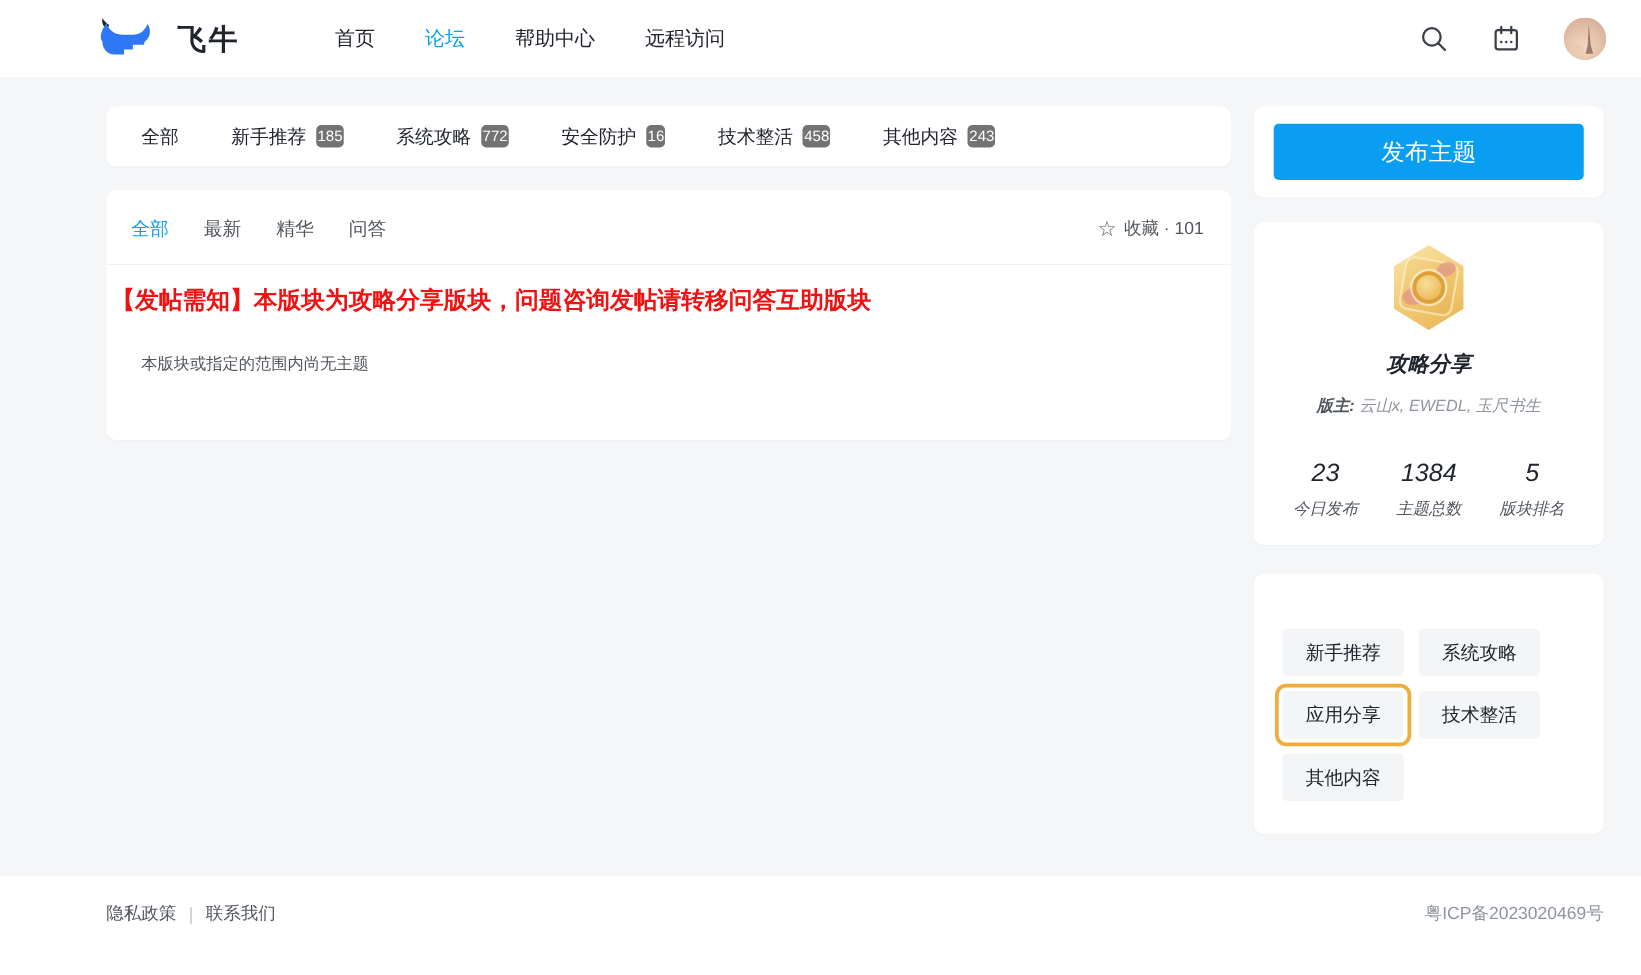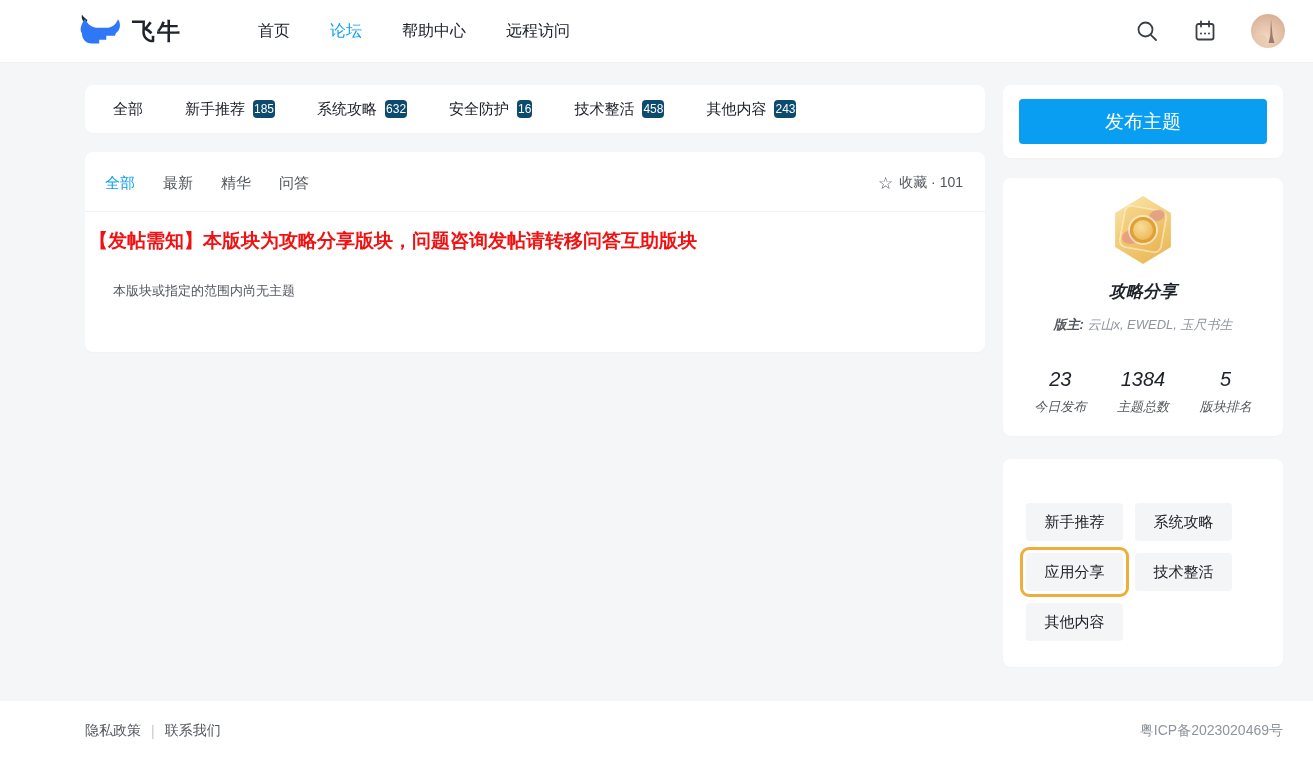--- a/index.html
+++ b/index.html
@@ -9,41 +9,41 @@
     background:#f5f6f7; color:#1f2329;
     display:flex; flex-direction:column;
   }
   a { text-decoration:none; color:inherit; cursor:pointer; }
 
   
   .topbar {
     height:63px; background:#fff; border-bottom:1px solid #f0f1f2;
     display:flex; align-items:center; padding:0 28px 0 78px; flex-shrink:0;
   }
-  .logo { display:flex; align-items:center; gap:10px; }
+  .logo { display:flex; align-items:center; gap:20px; }
   .logo-text { font-size:23px; font-weight:bold; color:#20242c; letter-spacing:2px; }
   .topnav { display:flex; align-items:center; margin-left:76px; gap:40px; }
   .nav-item { font-size:16px; color:#20242c; }
   .nav-item.active { color:#0a9ef2; }
   .header-right { margin-left:auto; display:flex; align-items:center; gap:34px; }
   .icon-btn { width:24px; height:24px; display:block; cursor:pointer; }
   .avatar { width:34px; height:34px; border-radius:50%; overflow:hidden; cursor:pointer; }
 
   
   .main { flex:1; padding-top:22px; }
   .container { width:1198px; margin-left:85px; display:flex; gap:18px; }
   .left-col { width:900px; }
   .right-col { width:280px; }
   .card { background:#fff; border-radius:8px; box-shadow:0 1px 2px rgba(0,0,0,0.02); }
 
   
   .tabs-card { height:48px; display:flex; align-items:center; gap:42px; padding:0 28px; margin-bottom:19px; }
   .cat-tab { display:flex; align-items:center; gap:8px; font-size:15px; color:#20242c; }
   .cat-badge {
-    background:#0c4a6e; color:#fff; font-size:12px; line-height:1;
+    background:#737373; color:#fff; font-size:12px; line-height:1;
     padding:3px 1px; border-radius:4px;
   }
 
   
   .content-card { padding:16px 0 52px 0; margin-bottom:19px; }
   .filter-row { display:flex; align-items:center; padding:0 22px 0 20px; height:30px; }
   .filter-tab { font-size:15px; color:#51565d; margin-right:28px; }
   .filter-tab.active { color:#0a9ef2; }
   .fav-btn { margin-left:auto; display:flex; align-items:center; gap:6px; font-size:14px; color:#51565d; }
   .fav-star { font-size:17px; line-height:1; color:#51565d; }
@@ -159,21 +159,21 @@
       <div class="card tabs-card">
         <a class="cat-tab">
           <span>全部</span>
         </a>
         <a class="cat-tab">
           <span>新手推荐</span>
           <span class="cat-badge">185</span>
         </a>
         <a class="cat-tab">
           <span>系统攻略</span>
-          <span class="cat-badge">632</span>
+          <span class="cat-badge">772</span>
         </a>
         <a class="cat-tab">
           <span>安全防护</span>
           <span class="cat-badge">16</span>
         </a>
         <a class="cat-tab">
           <span>技术整活</span>
           <span class="cat-badge">458</span>
         </a>
         <a class="cat-tab">

